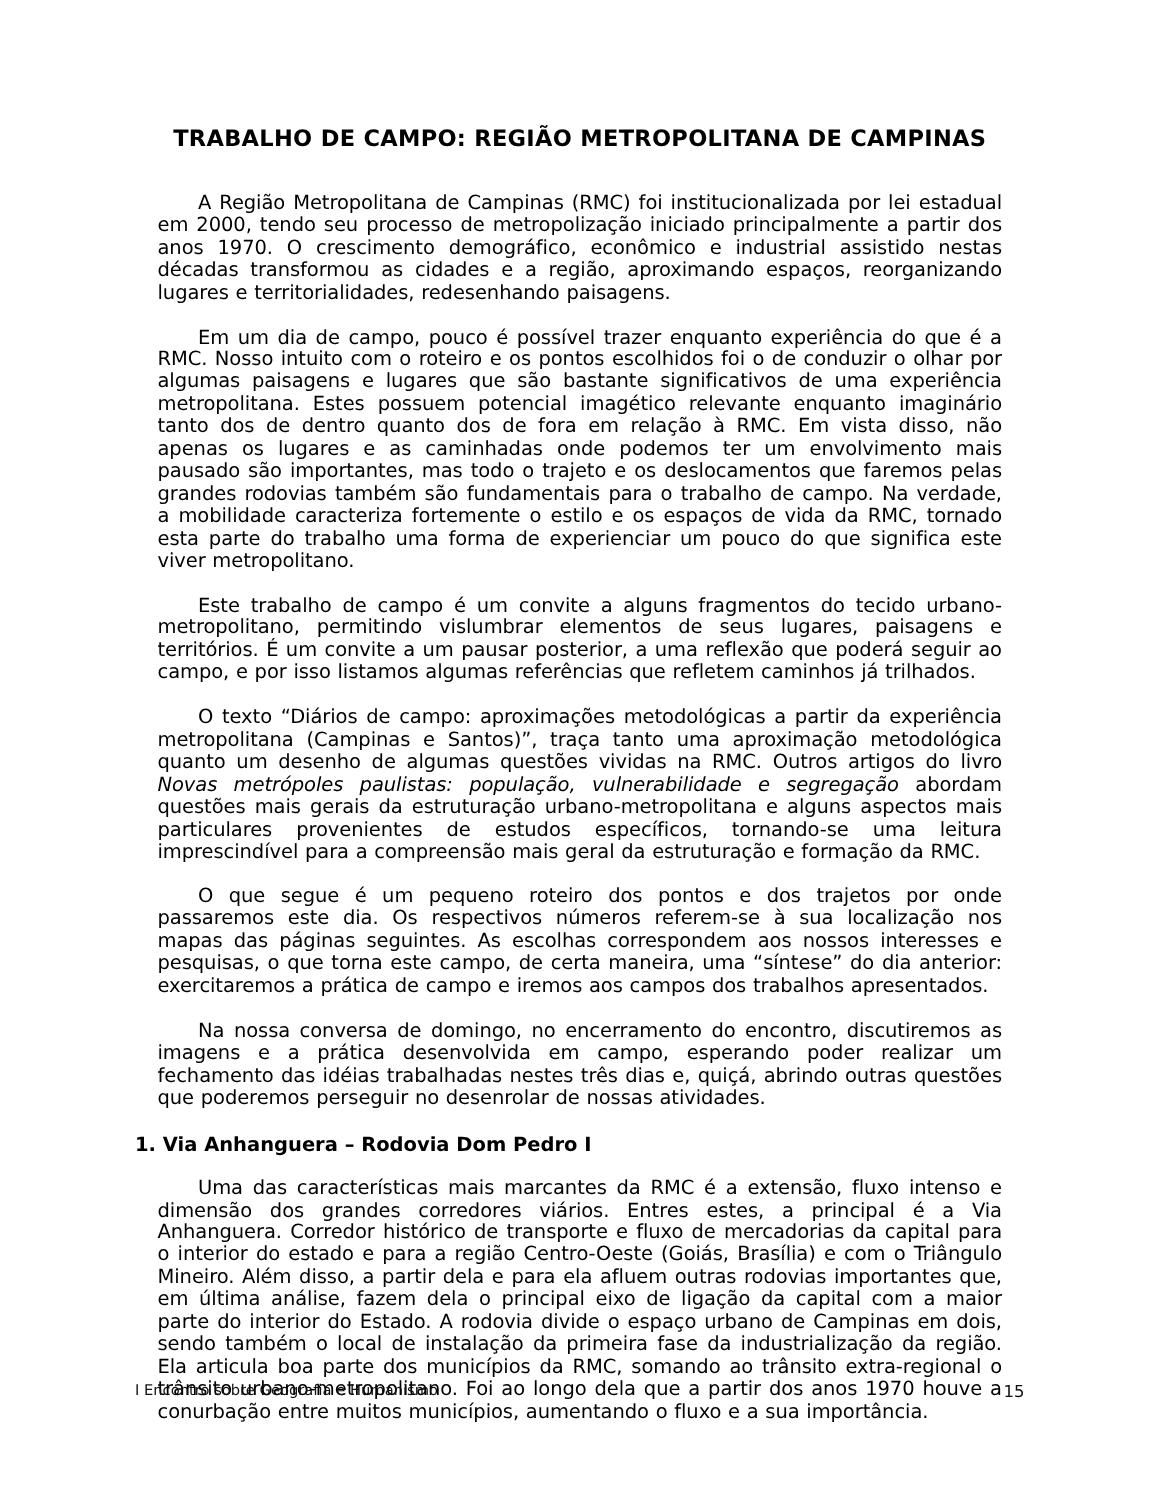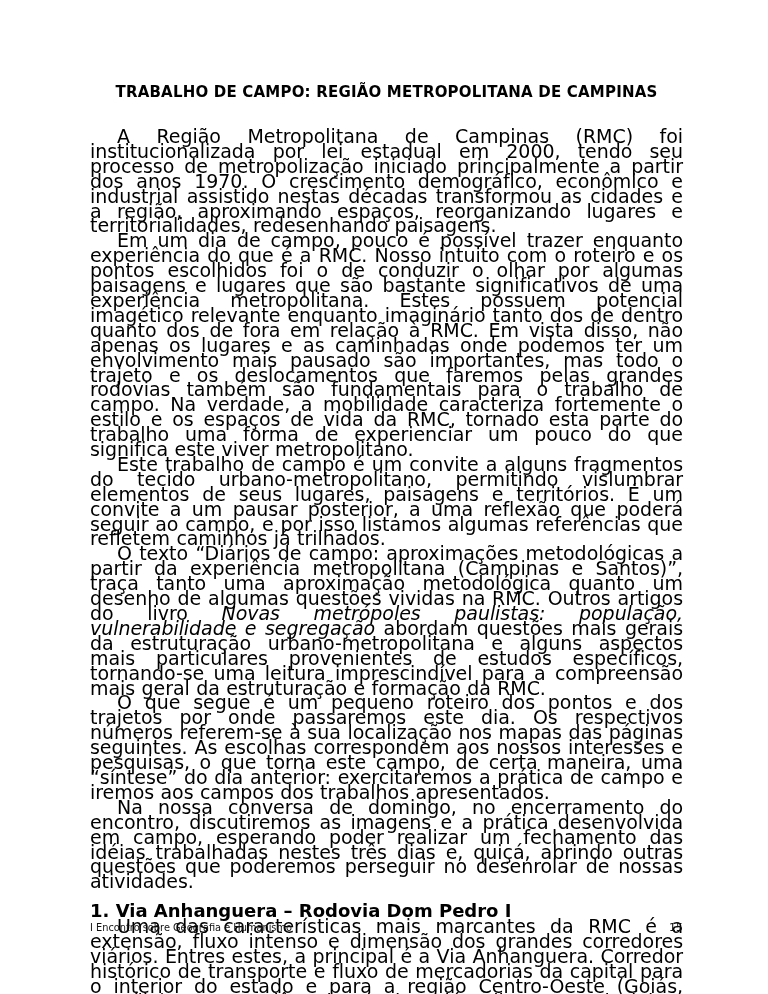--- a/index.html
+++ b/index.html
@@ -20,34 +20,34 @@
   }
   h1.doc-title {
     margin: 0 0 28px 0;
     font-size: 15px;
     font-weight: bold;
     text-align: center;
     letter-spacing: 0.2px;
     white-space: nowrap;
   }
   .doc-body p {
-    margin: 0;
-    font-size: 19px;
+    margin: 15px;
+    font-size: 13px;
     line-height: 14.9px;
     text-align: justify;
     text-indent: 27px;
     letter-spacing: -0.05px;
     word-spacing: 0.4px;
   }
   .doc-body p em {
     font-style: italic;
   }
   .doc-body h2 {
     margin: 14px 0 1px 0;
-    font-size: 18px;
+    font-size: 13px;
     line-height: 15px;
     font-weight: bold;
   }
   .page-footer {
     position: absolute;
     left: 90px;
     right: 85px;
     top: 921px;
     display: flex;
     justify-content: space-between;

